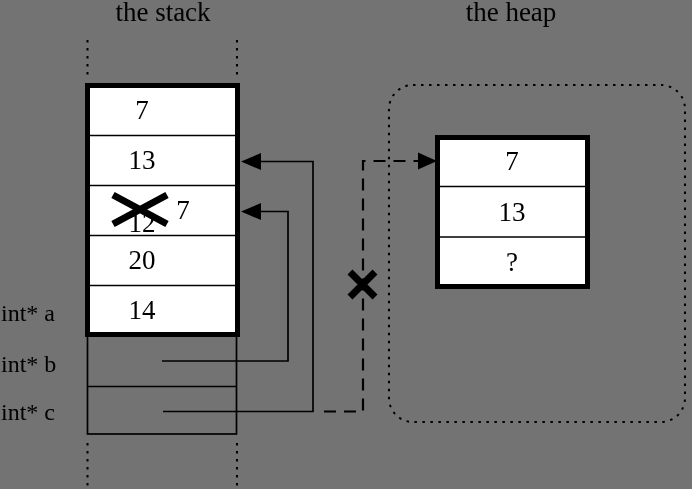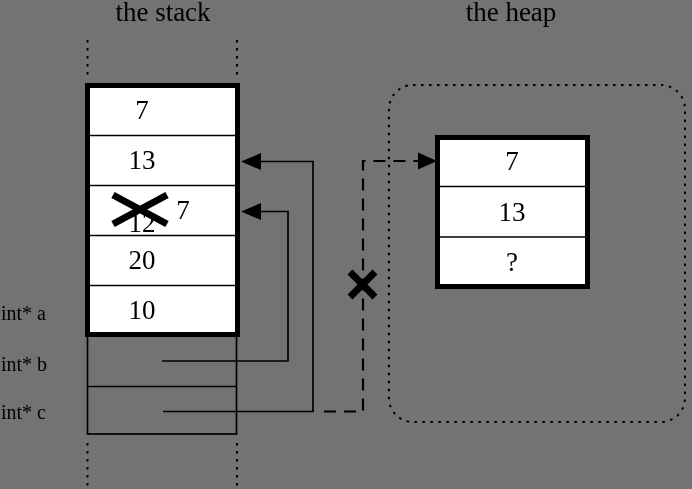--- a/index.html
+++ b/index.html
@@ -30,21 +30,21 @@
     text-align: center;
     line-height: 28px;
   }
   .cellval {
     font-size: 27px;
     text-align: center;
     line-height: 50px;
     height: 50px;
   }
   .ptrlabel {
-    font-size: 20px;
+    font-size: 24px;
     line-height: 26px;
     text-align: left;
   }
   
   .thick   { stroke: #000; stroke-width: 5; fill: #fff; }
   .thin    { stroke: #000; stroke-width: 1.7; fill: none; }
   .ptr     { stroke: #000; stroke-width: 1.7; fill: none; }
   .dotted  { stroke: #000; stroke-width: 2; stroke-dasharray: 2.5 5.5; fill: none; }
   .dashed  { stroke: #000; stroke-width: 2.2; stroke-dasharray: 12 8; fill: none; }
   .xmark   { stroke: #000; stroke-width: 7; fill: none; }
@@ -92,21 +92,21 @@
   </svg>
 
   <div class="label title" style="left:87px; top:-2px; width:152px;">the stack</div>
   <div class="label title" style="left:436px; top:-2px; width:150px;">the heap</div>
 
   <div class="label cellval" style="left:87px; top:85px;  width:110px;">7</div>
   <div class="label cellval" style="left:87px; top:135px; width:110px;">13</div>
   <div class="label cellval" style="left:87px; top:198px; width:110px;">12</div>
   <div class="label cellval" style="left:168px; top:185px; width:30px;">7</div>
   <div class="label cellval" style="left:87px; top:235px; width:110px;">20</div>
-  <div class="label cellval" style="left:87px; top:285px; width:110px;">10</div>
+  <div class="label cellval" style="left:87px; top:285px; width:110px;">14</div>
 
   <div class="label cellval" style="left:437px; top:136px; width:150px;">7</div>
   <div class="label cellval" style="left:437px; top:187px; width:150px;">13</div>
   <div class="label cellval" style="left:437px; top:237px; width:150px;">?</div>
 
   <div class="label ptrlabel" style="left:1px; top:300px;">int* a</div>
   <div class="label ptrlabel" style="left:1px; top:351px;">int* b</div>
   <div class="label ptrlabel" style="left:1px; top:399px;">int* c</div>
 
 </div>

